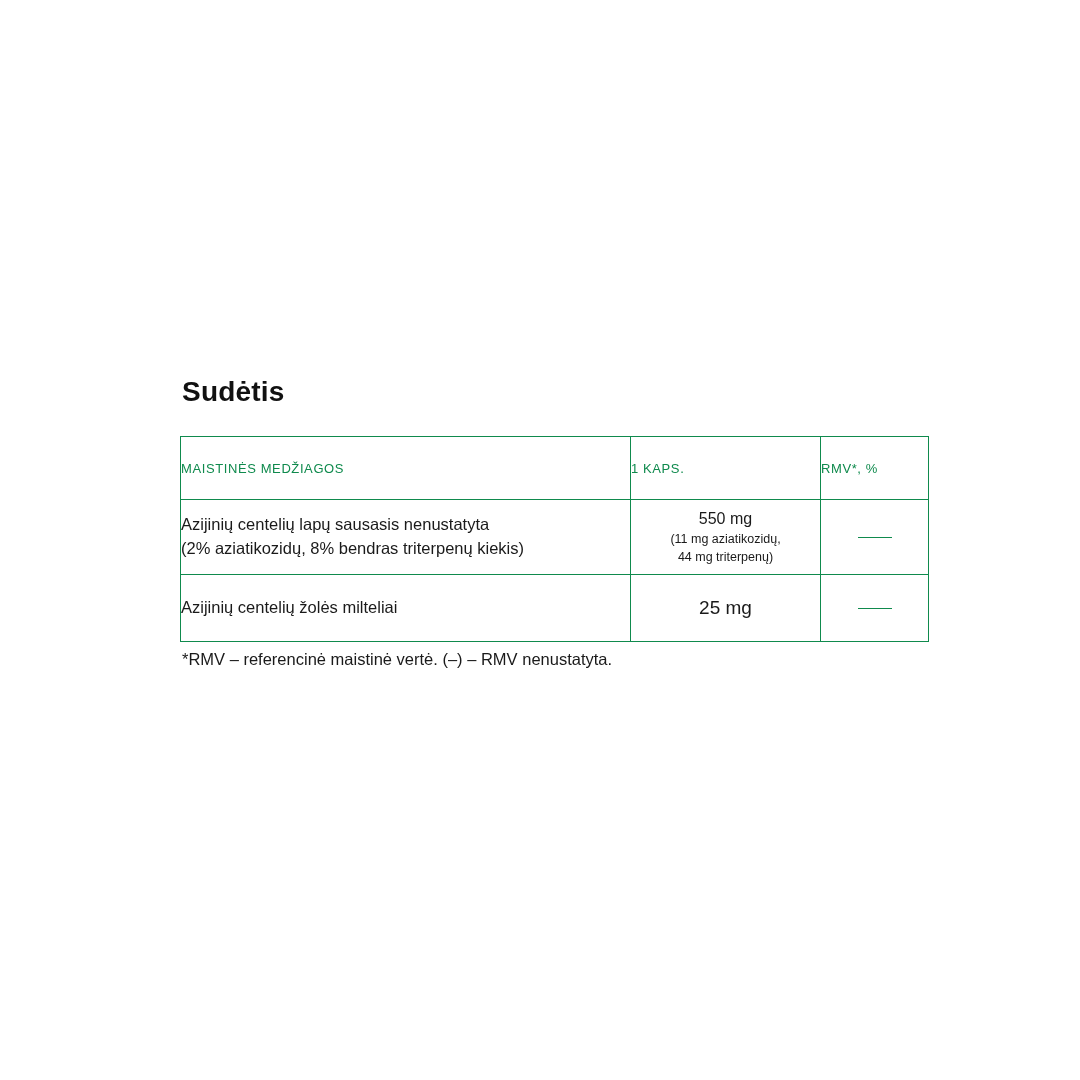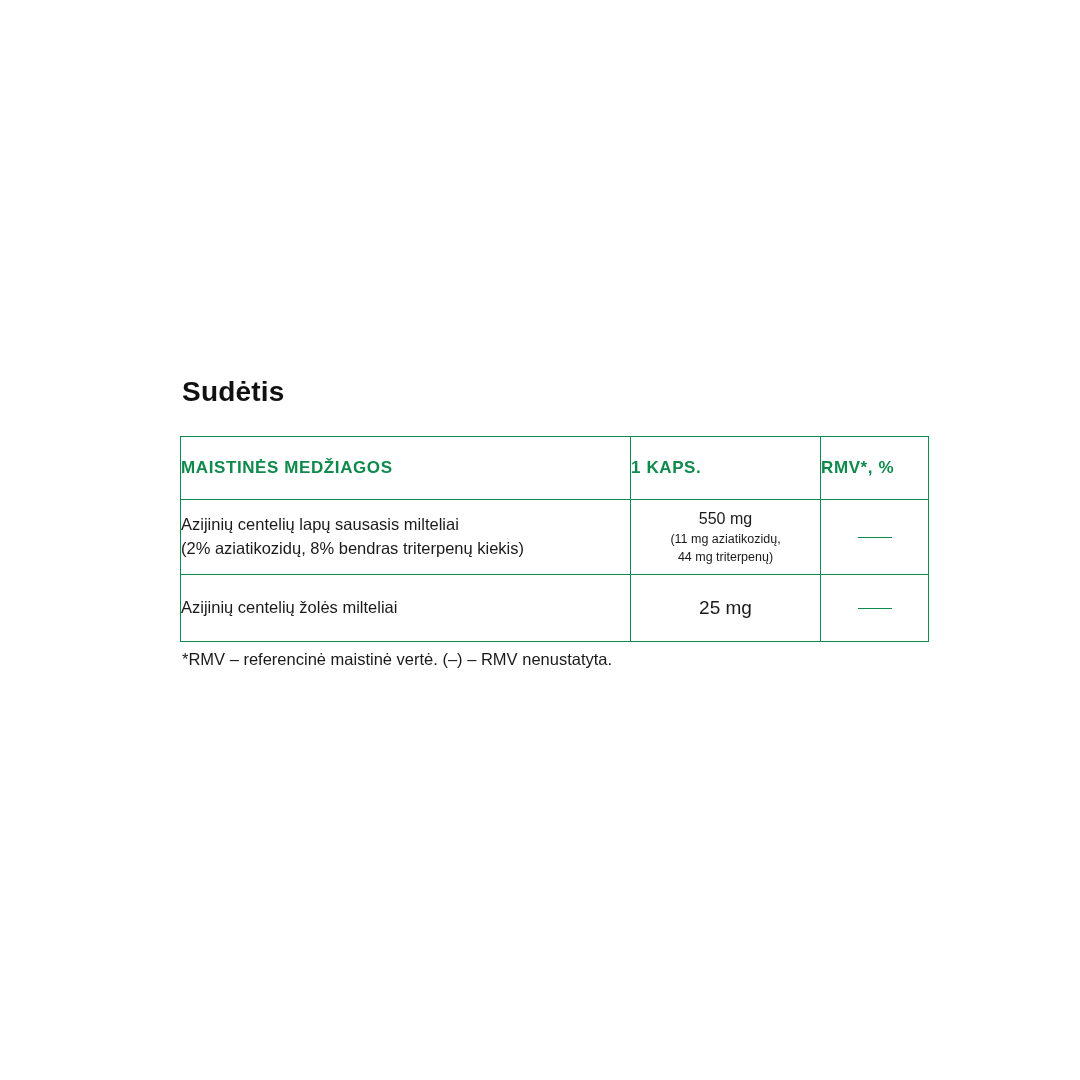--- a/index.html
+++ b/index.html
@@ -45,22 +45,22 @@
   }
 
   
   col.c1 { width: 450px; }
   col.c2 { width: 190px; }
   col.c3 { width: 108px; }
 
   thead th {
     height: 62px;
     color: #0f8a4d;
-    font-size: 17px;
-    font-weight: bold;
+    font-size: 13px;
+    font-weight: normal;
     letter-spacing: 0.6px;
   }
   th.head-left {
     text-align: left;
     padding-left: 24px;
   }
   th.head-center {
     text-align: left;
   }
 
@@ -136,21 +136,21 @@
     <thead>
       <tr>
         <th class="head-left">MAISTINĖS MEDŽIAGOS</th>
         <th class="head-center">1 KAPS.</th>
         <th class="head-center">RMV*, %</th>
       </tr>
     </thead>
     <tbody>
       <tr class="row-tall">
         <td class="name">
-          <span>Azijinių centelių lapų sausasis milteliai</span><br>
+          <span>Azijinių centelių lapų sausasis nenustatyta</span><br>
           <span>(2% aziatikozidų, 8% bendras triterpenų kiekis)</span>
         </td>
         <td class="amount">
           <span class="amount-main">550 mg</span>
           <span class="amount-sub">(11 mg aziatikozidų,</span>
           <span class="amount-sub">44 mg triterpenų)</span>
         </td>
         <td class="rmv">
           <span class="dash"></span>
         </td>

